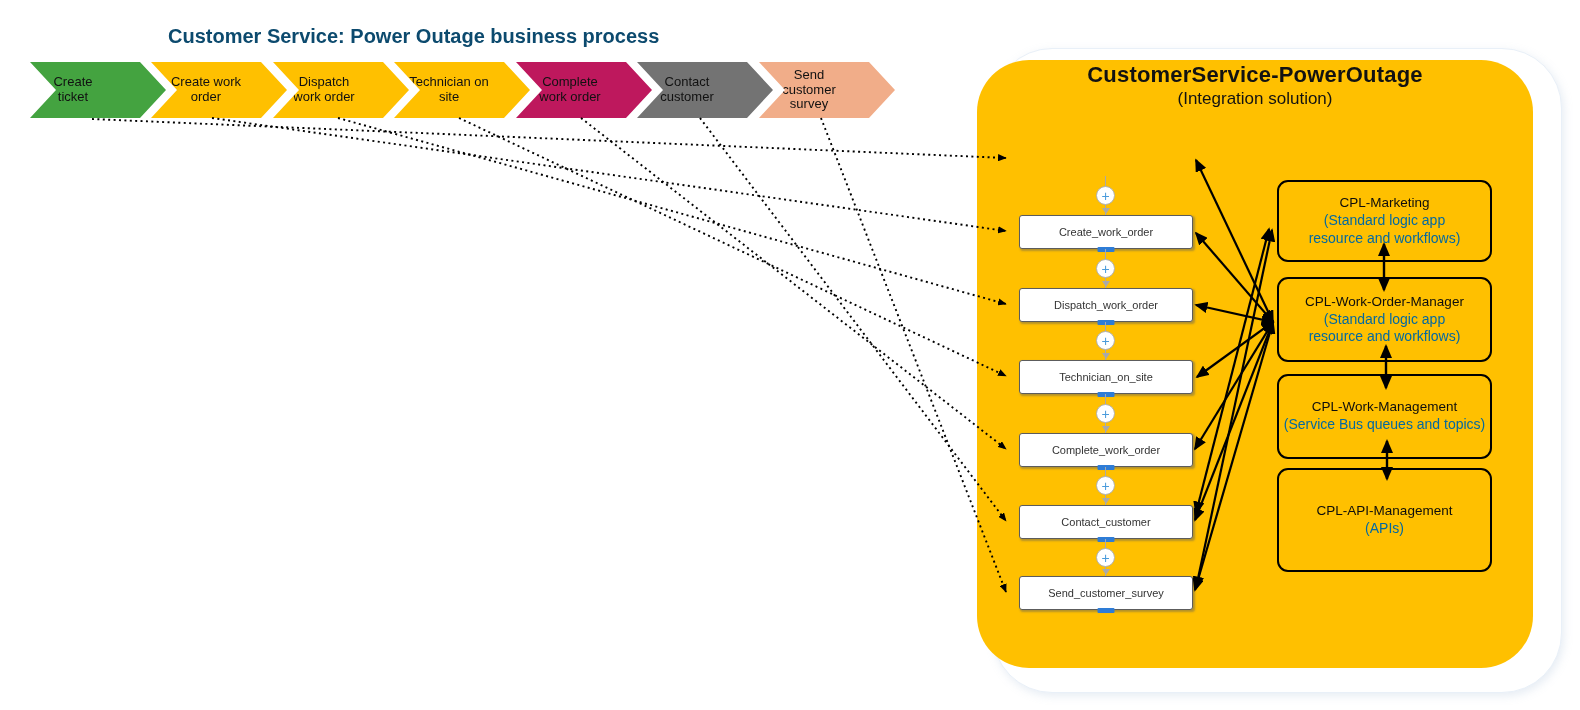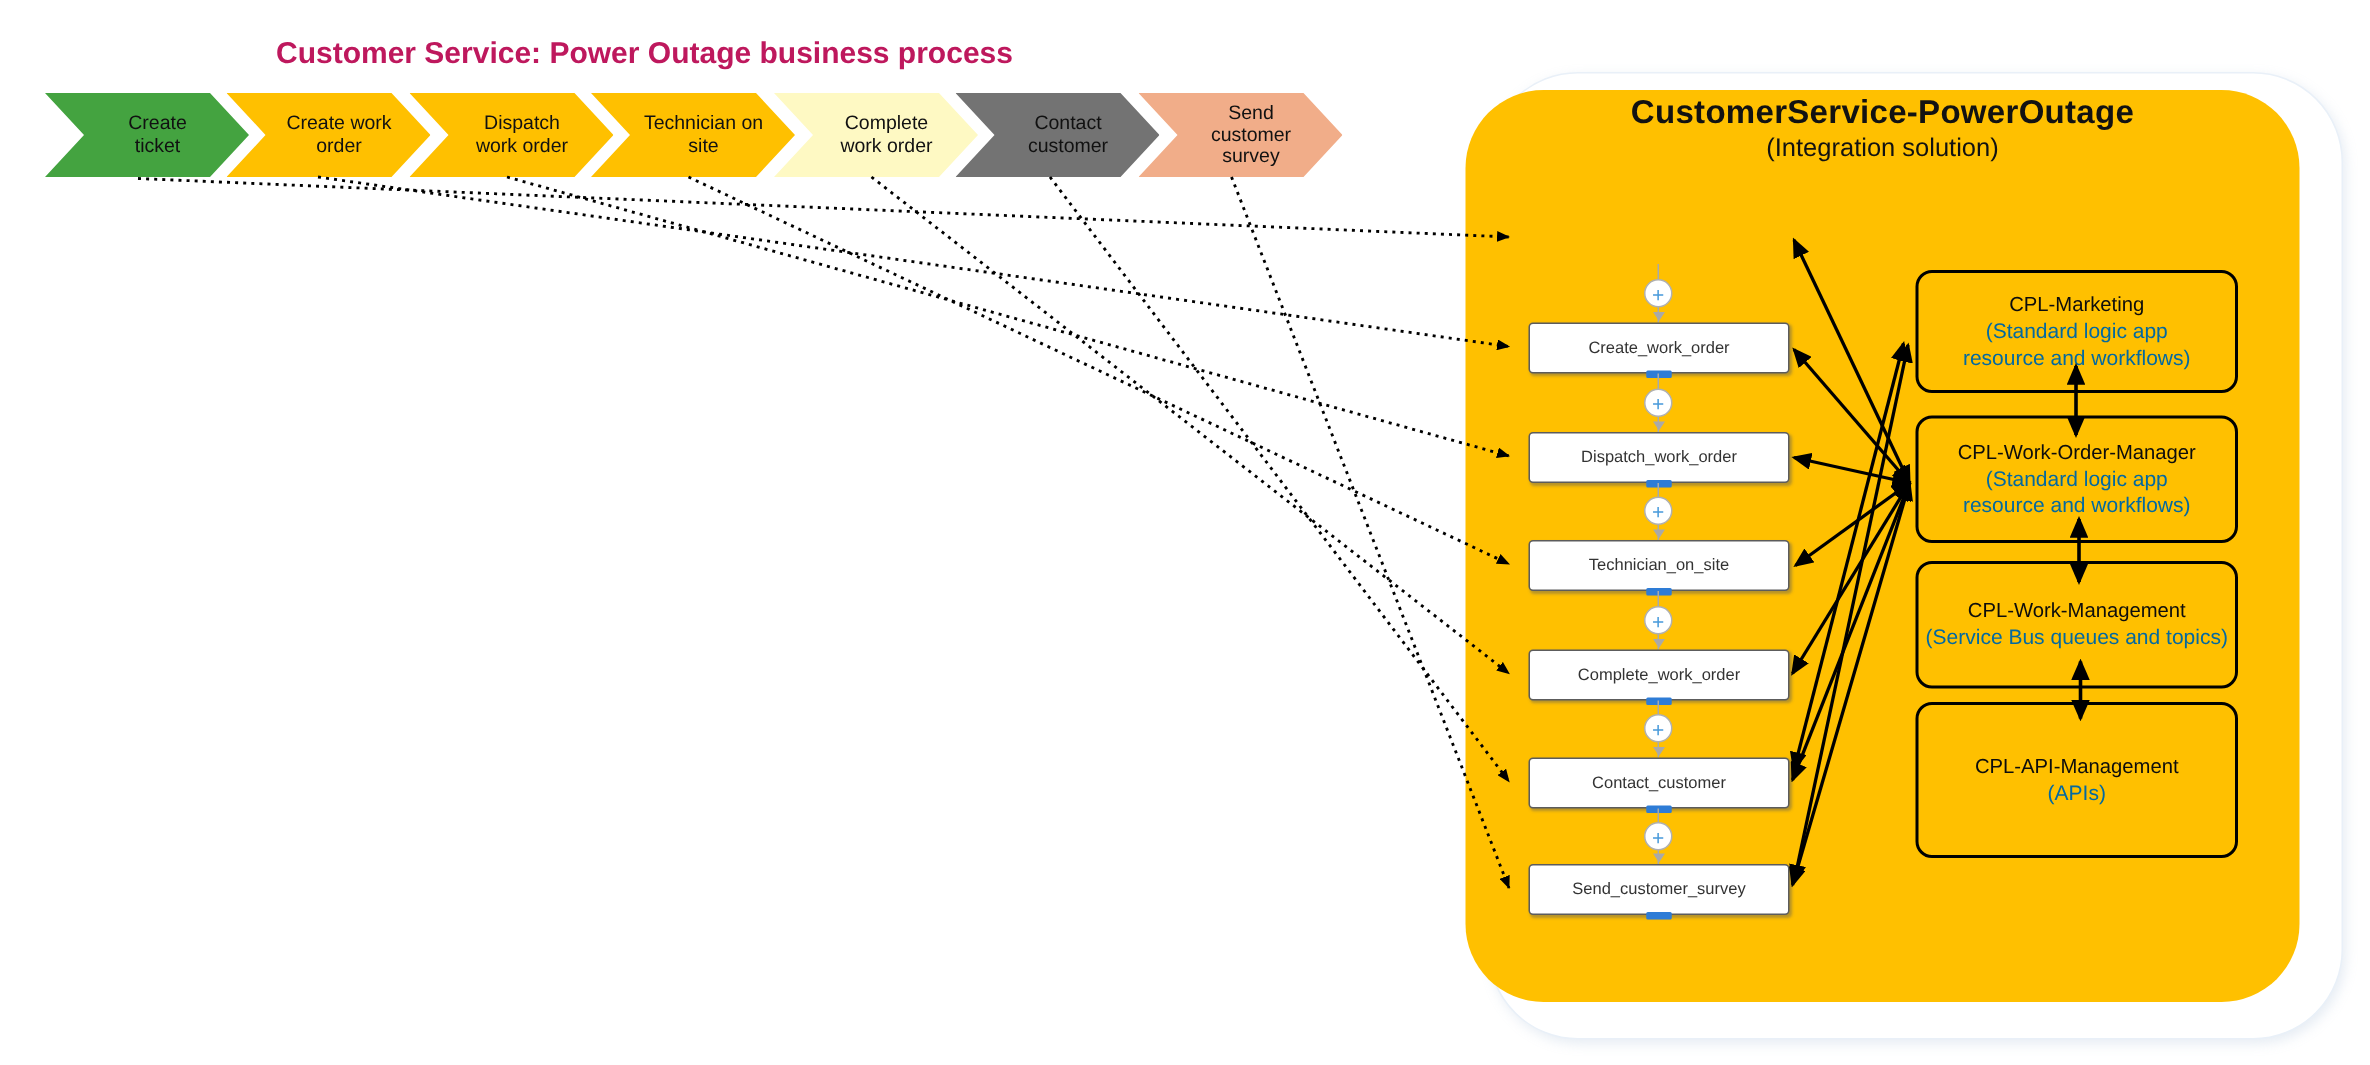--- a/index.html
+++ b/index.html
@@ -1,23 +1,23 @@
 <!DOCTYPE html>
 <html><head>
 <meta charset="utf-8">
 <style>
   html,body{margin:0;padding:0;background:#fff;}
   #page{position:relative;width:1580px;height:710px;overflow:hidden;
         font-family:"Liberation Sans", sans-serif;background:#fff;}
 
   
-  .page-title{position:absolute;left:168px;top:25px;font-size:20px;font-weight:700;color:#be185d;margin-left:16px;}
-
-  
-  .chev{position:absolute;top:62px;width:136px;height:56px;display:flex;align-items:center;justify-content:center;
+  .page-title{position:absolute;left:168px;top:25px;font-size:20px;font-weight:700;color:#0c4a6e;}
+
+  
+  .chev{position:absolute;top:62px;width:136px;height:56px;display:flex;align-items:center;
         clip-path:polygon(0 0, calc(100% - 26px) 0, 100% 50%, calc(100% - 26px) 100%, 0 100%, 26px 50%);}
   .chev span{display:block;text-align:center;font-size:13px;line-height:1.12;color:#111;padding-left:14px;}
   .p0{left:30px;}   .p0 span{max-width:58px;}
   .p1{left:151px;}  .p1 span{max-width:82px;}
   .p2{left:273px;}  .p2 span{max-width:74px;}
   .p3{left:394px;}  .p3 span{max-width:82px;}
   .p4{left:516px;}  .p4 span{max-width:80px;}
   .p5{left:637px;}  .p5 span{max-width:72px;}
   .p6{left:759px;}  .p6 span{max-width:72px;}
 
@@ -64,21 +64,21 @@
     </div>
   <div class="chev p1" style="background: rgb(255, 192, 0);">
       <span>Create work order</span>
     </div>
   <div class="chev p2" style="background: rgb(255, 192, 0);">
       <span>Dispatch work order</span>
     </div>
   <div class="chev p3" style="background: rgb(255, 192, 0);">
       <span>Technician on site</span>
     </div>
-  <div class="chev p4" style="background: #fef9c3;">
+  <div class="chev p4" style="background: #be185d;">
       <span>Complete work order</span>
     </div>
   <div class="chev p5" style="background: #737373;">
       <span>Contact customer</span>
     </div>
   <div class="chev p6" style="background: rgb(241, 173, 137);">
       <span>Send customer survey</span>
     </div>
 
   <div class="backcard"></div>

